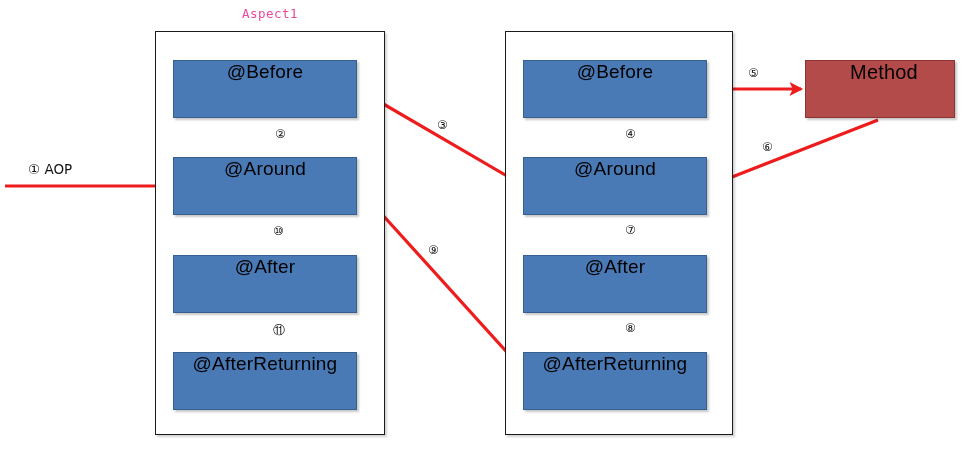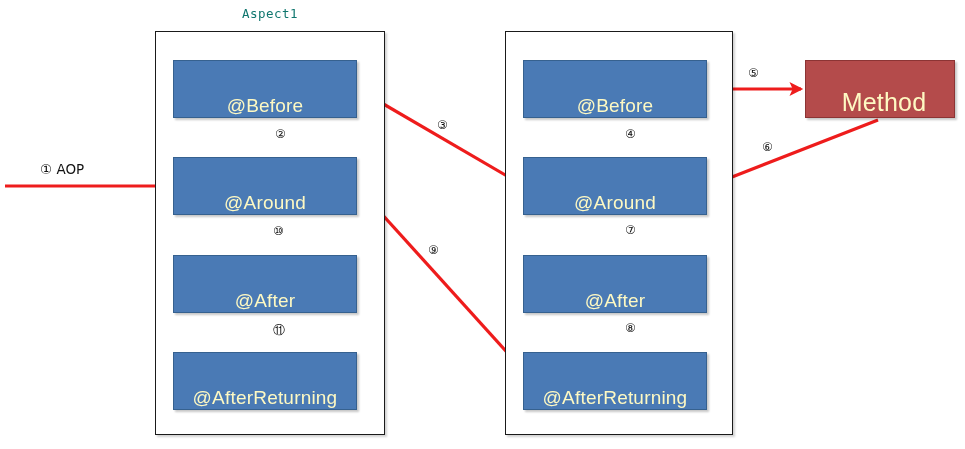--- a/index.html
+++ b/index.html
@@ -29,46 +29,46 @@
     position: absolute;
     border: 1px solid #1a1a1a;
     background: #ffffff;
     box-shadow: 2px 2px 2px rgba(0,0,0,0.18);
     box-sizing: border-box;
   }
   .container-title {
     position: absolute;
     font-family: "DejaVu Sans Mono", "Liberation Mono", monospace;
     font-size: 12.5px;
-    color: #0f766e;
+    color: #ec4899;
     text-align: center;
     letter-spacing: 0.5px;
     white-space: nowrap;
   }
   .node-box {
     position: absolute;
     box-sizing: border-box;
     display: flex;
-    align-items: flex-end;
+    align-items: flex-start;
     justify-content: center;
-    color: #fef9c3;
+    color: #000000;
     font-size: 19px;
     font-family: "Liberation Sans", sans-serif;
     letter-spacing: 0.2px;
     box-shadow: 1.5px 1.5px 2px rgba(0,0,0,0.22);
   }
   .node-blue {
     background: #4a7ab5;
     border: 1.5px solid #36618f;
   }
   .node-red {
     background: #b44b4b;
     border: 1.5px solid #8c3434;
   }
-  .node-red .node-label { font-size: 25px; margin-left: 8px; }
+  .node-red .node-label { font-size: 20px; margin-left: 8px; }
   .edge-label {
     position: absolute;
     font-family: "DejaVu Sans", sans-serif;
     font-size: 12px;
     color: #111111;
     white-space: nowrap;
   }
   .plain-label {
     position: absolute;
     font-family: "DejaVu Sans", sans-serif;
@@ -142,21 +142,21 @@
     <span class="node-label">@After</span>
   </div>
   <div class="node-box node-blue" style="left:523px; top:352px; width:184px; height:58px;">
     <span class="node-label">@AfterReturning</span>
   </div>
 
   <div class="node-box node-red" style="left:805px; top:60px; width:150px; height:58px;">
     <span class="node-label">Method</span>
   </div>
 
-  <div class="plain-label" style="left:40px; top:161px;">①  AOP</div>
+  <div class="plain-label" style="left:28px; top:161px;">①  AOP</div>
 
   <div class="edge-label" style="left:275px; top:127px;">②</div>
 
   <div class="edge-label" style="left:437px; top:118px;">③</div>
 
   <div class="edge-label" style="left:625px; top:127px;">④</div>
 
   <div class="edge-label" style="left:748px; top:66px;">⑤</div>
 
   <div class="edge-label" style="left:762px; top:140px;">⑥</div>

